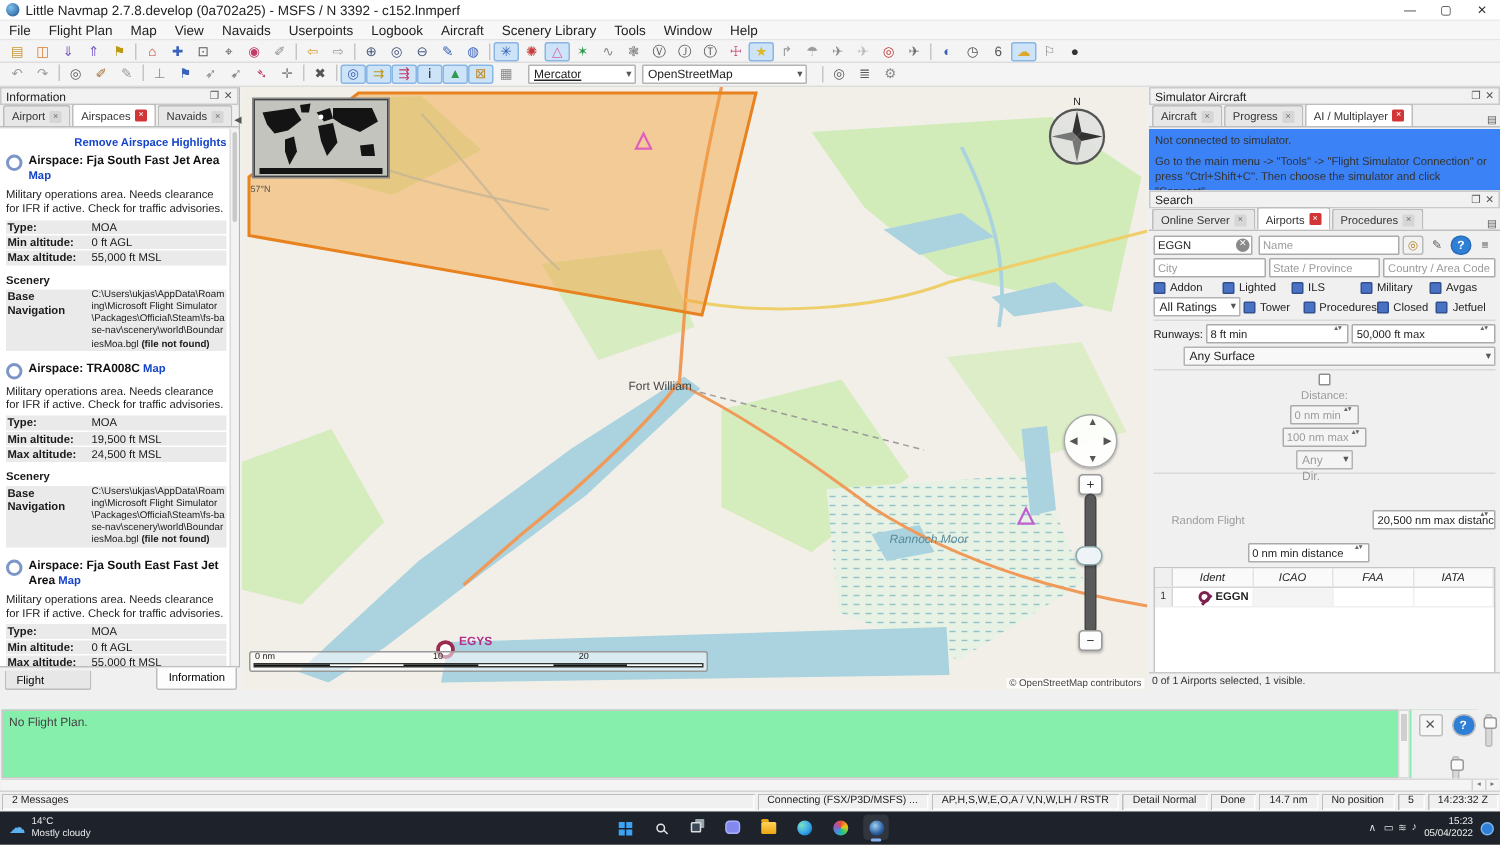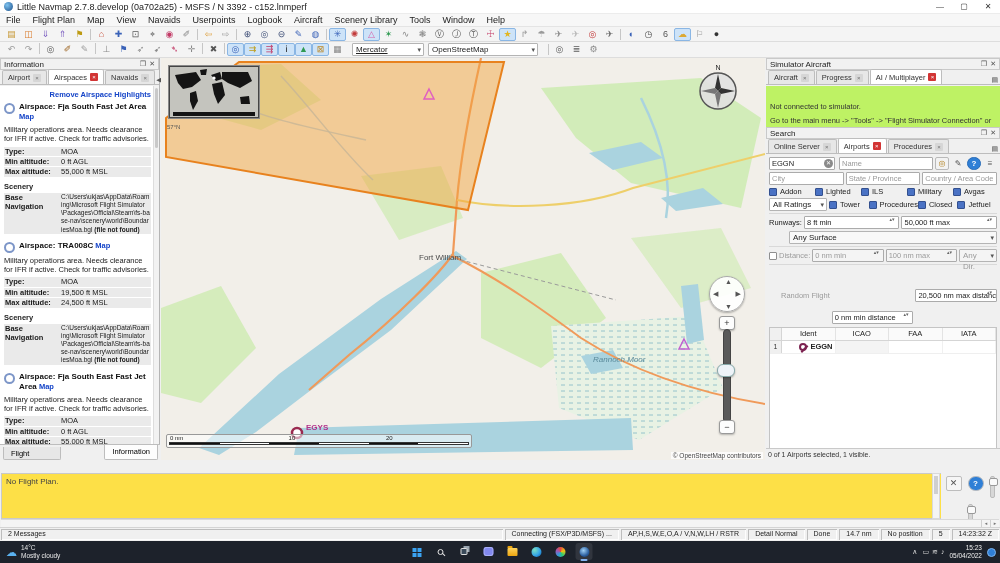--- a/index.html
+++ b/index.html
@@ -77,54 +77,54 @@
   .scale-labels{position:relative;height:7px;}
   .scale-labels span{position:absolute;top:0;}
   .scale-strip{position:absolute;left:2px;right:2px;bottom:2px;height:3px;border:1px solid #333;display:flex;}
   .scale-strip i{flex:1;}
   .scale-strip i:nth-child(odd){background:#111;}
   .scale-strip i:nth-child(even){background:#fff;}
   .copyright{position:absolute;right:2px;bottom:1px;background:rgba(255,255,255,.75);font-size:6.5px;color:#444;padding:0 2px;}
 
   
   #sim-dock{left:766px;top:58px;width:234px;height:69px;}
-  .sim-body{position:absolute;left:0;top:28px;right:0;bottom:0;background:#bef264;font-size:7.5px;color:#333;padding:16px 4px;line-height:1.35;}
+  .sim-body{position:absolute;left:0;top:28px;right:0;bottom:0;background:#3b82f6;font-size:7.5px;color:#333;padding:3px 4px;line-height:1.35;}
   #search-dock{left:766px;top:127px;width:234px;height:333px;}
   .s-body{position:absolute;left:0;top:28px;right:0;bottom:0;background:#f0f0f0;font-size:7.5px;color:#222;padding:2px 3px 0 3px;}
   .frow{display:flex;align-items:center;gap:2px;margin-bottom:2px;}
   .inp{height:13px;background:#fff;border:1px solid #ababab;border-radius:1px;font-size:7.5px;padding:0 2px;color:#222;min-width:0;}
   .inp::placeholder{color:#9a9a9a;}
   .iconbtn{flex:none;width:14px;height:13px;border:1px solid #b9b9b9;border-radius:2px;background:#f2f2f2;font-size:8px;line-height:11px;text-align:center;color:#555;padding:0;}
   .iconbtn.plain{border-color:transparent;background:transparent;}
   .helpbtn{background:#2f7fd6;color:#fff;border-color:#2a6db8;border-radius:7px;font-weight:bold;font-size:8px;}
   .clearx{flex:none;width:9px;height:9px;margin-left:-13px;margin-right:4px;border-radius:50%;background:#8a8a8a;color:#fff;font-size:6px;line-height:9px;text-align:center;z-index:2;}
   .cbrow{display:flex;align-items:center;margin:2px 0;gap:2px;}
   .cbx{display:flex;align-items:center;gap:3px;flex:1;}
   .cbx .box{flex:none;width:8px;height:8px;background:#4a72c4;border:1px solid #33508f;border-radius:1px;}
   .ctxt{white-space:nowrap;}
   .spin{position:relative;height:13px;background:#fff;border:1px solid #ababab;border-radius:1px;font-size:7.5px;line-height:11px;padding:0 11px 0 2px;white-space:nowrap;overflow:hidden;}
   .spin::after{content:"▴▾";position:absolute;right:1px;top:0px;font-size:5px;letter-spacing:0;color:#666;width:8px;line-height:5.5px;display:inline-block;word-break:break-all;}
   .grp{border-top:1px solid #d9d9d9;padding-top:2px;margin-top:2px;}
-  .dis{color:#9b9b9b;}
+  .dis{color:#9b9b9b;flex-direction:column;}
   .dis.spin,.spin.dis{background:#f4f4f4;color:#9b9b9b;}
   .emptybox{flex:none;width:8px;height:8px;background:#fff;border:1px solid #8f8f8f;border-radius:1px;}
   .airtable{margin-top:3px;background:#fff;border:1px solid #c4c4c4;height:146px;position:relative;}
   .thead{display:flex;height:13px;border-bottom:1px solid #d5d5d5;background:#fafafa;}
   .th{flex:1;text-align:center;font-size:7.5px;line-height:12px;border-right:1px solid #e3e3e3;color:#222;}
   .rownum{flex:none;width:12px;background:#f0f0f0;border-right:1px solid #d5d5d5;text-align:center;font-size:7px;line-height:12px;color:#333;}
   .trow{display:flex;height:13px;border-bottom:1px solid #efefef;}
   .td{flex:1;font-size:7.5px;line-height:12px;border-right:1px solid #f0f0f0;padding:0 2px;display:flex;align-items:center;}
   .closed-ico{width:8px;height:8px;border-radius:50%;border:2px solid #7c2250;position:relative;margin-right:3px;flex:none;}
   .closed-ico::after{content:"";position:absolute;left:-1px;top:2.5px;width:9px;height:2px;background:#7c2250;transform:rotate(-45deg);}
   .ident-b{font-weight:bold;}
   .s-foot{position:absolute;left:0;bottom:0;right:0;height:12px;font-size:7px;color:#333;border-top:1px solid #c9c9c9;background:#f0f0f0;line-height:11px;padding-left:2px;}
 
   
   #profile{position:absolute;left:0;top:460px;width:1000px;height:67px;background:#f0f0f0;}
-  .p-body{position:absolute;left:1px;top:13px;width:984px;bottom:8px;background:#fde047;border:1px solid #c9c9c9;font-size:8px;color:#444;padding:3px 4px;}
+  .p-body{position:absolute;left:1px;top:13px;width:984px;bottom:8px;background:#86efac;border:1px solid #c9c9c9;font-size:8px;color:#444;padding:3px 4px;}
   .p-vscroll{position:absolute;left:932px;top:13px;width:8px;bottom:8px;background:#f4f4f4;border:1px solid #d9d9d9;}
   .p-vthumb{position:absolute;left:1px;right:1px;top:2px;height:18px;background:#cfcfcf;}
   .p-ctrl{position:absolute;left:941px;top:13px;right:1px;bottom:8px;background:#f0f0f0;display:flex;flex-wrap:wrap;justify-content:center;gap:6px;padding-top:3px;}
   .pcbtn{width:16px;height:15px;border:1px solid #bdbdbd;border-radius:2px;background:#f6f6f6;font-size:9px;line-height:13px;text-align:center;color:#555;}
   .pcbtn.help{background:#2f7fd6;color:#fff;border-radius:8px;font-weight:bold;font-size:8px;}
   .mini-slider{width:5px;height:22px;background:#d7d7d7;border:1px solid #bbb;border-radius:2px;position:relative;}
   .mini-slider::before{content:"";position:absolute;left:-2px;top:1px;width:7px;height:6px;background:#fafafa;border:1px solid #999;border-radius:2px;}
   .p-hscroll{position:absolute;left:1px;bottom:0;width:998px;height:8px;background:#f4f4f4;border-top:1px solid #d9d9d9;display:flex;justify-content:flex-end;}
   .harrow{width:9px;height:7px;border-left:1px solid #d0d0d0;font-size:5px;line-height:7px;text-align:center;color:#777;}
 
@@ -621,21 +621,21 @@
         <span class="combo" style="width:38px;flex:none;color:#9b9b9b;background:#f4f4f4;">Any Dir.</span>
       </div>
       <div class="frow grp">
         <span class="dis" style="padding-left:12px;">Random Flight</span>
         <span class="spin" style="flex:1;margin-top:44px;">0 nm min distance</span>
         <span class="spin" style="flex:1;">20,500 nm max distance</span>
       </div>
       <div class="airtable">
         <div class="thead">
           <span class="rownum"></span>
-          <span style="display:flex;flex:1;">
+          <span style="display:flex;flex:1;font-style:italic;">
               <div class="th">Ident</div>
               <div class="th">ICAO</div>
               <div class="th">FAA</div>
               <div class="th">IATA</div>
             </span>
         </div>
         <div class="trow">
           <span class="rownum">1</span>
           <span class="td" style="justify-content:flex-end;">
               <span class="closed-ico"></span>

